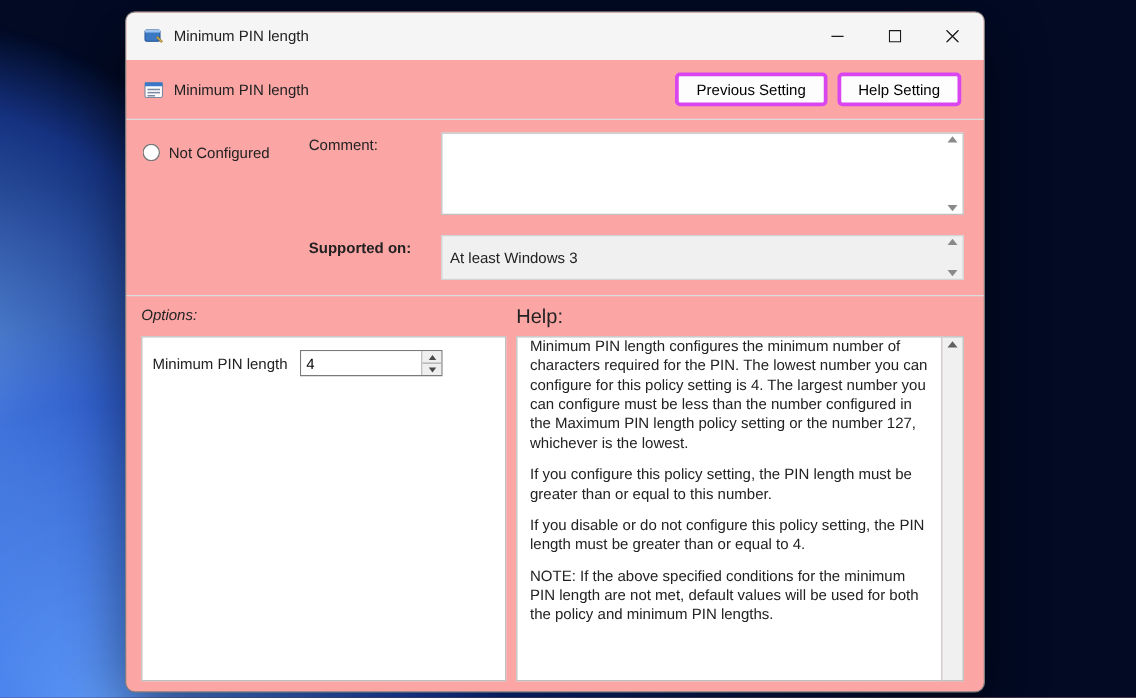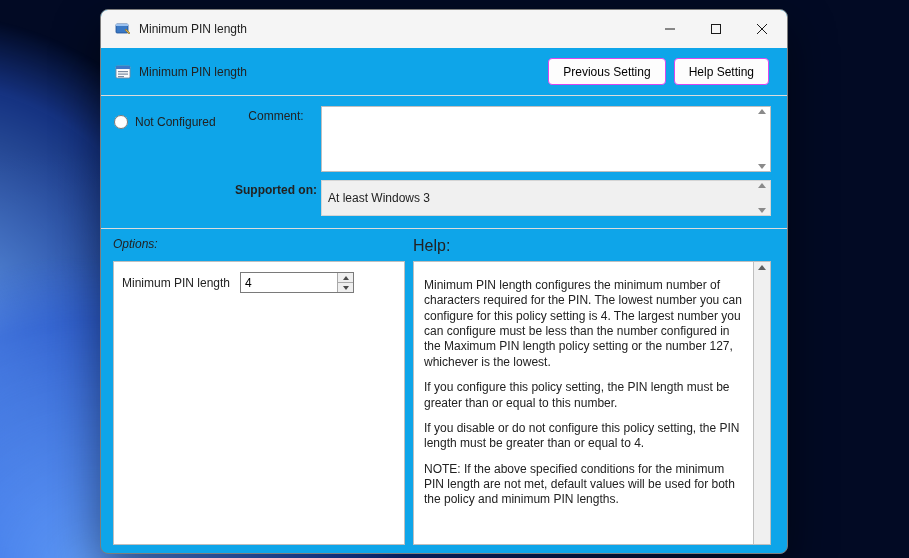--- a/index.html
+++ b/index.html
@@ -23,21 +23,21 @@
     background: radial-gradient(closest-side, rgba(120,180,255,0.85), rgba(40,90,220,0.5) 55%, rgba(0,0,0,0) 70%);
     filter: blur(2px);
   }
   .desktop-bg::before { width: 900px; height: 900px; left: -520px; top: -120px; }
   .desktop-bg::after  { width: 900px; height: 900px; left: -360px; top: 120px; opacity:.85; }
 
   .window {
     position: absolute;
     left: 100px; top: 9px;
     width: 688px; height: 545px;
-    background: #0ea5e9;
+    background: #fca5a5;
     border: 1px solid #7d7d7d;
     border-radius: 8px;
     box-shadow: 0 18px 48px rgba(0,0,0,0.45);
     display: flex; flex-direction: column;
     overflow: hidden;
   }
 
   
   .titlebar {
     height: 38px;
@@ -62,49 +62,50 @@
     padding: 10px 18px 10px 14px;
     border-bottom: 1px solid #dcdcdc;
     display: flex; align-items: center;
   }
   .policy-icon { width: 16px; height: 16px; margin-right: 8px; flex: none; }
   .policy-name { font-size: 12px; color: #222; }
   .nav-buttons { margin-left: auto; display: flex; gap: 8px; }
   .nav-btn {
     height: 27px;
     padding: 0 14px;
-    border: 1px solid #d946ef;
+    border: 3px solid #d946ef;
     border-radius: 4px;
     background: #fdfdfd;
     font: inherit;
     cursor: default;
   }
 
   
   .config-area {
     padding: 10px 16px 12px 12px;
     display: grid;
     grid-template-columns: 118px 90px 1fr;
     column-gap: 0;
     row-gap: 8px;
     border-bottom: 1px solid #dcdcdc;
+    gap: 16px;
   }
   .radios { grid-column: 1; grid-row: 1 / span 2; padding-top: 2px; }
   .radio-row {
     display: flex; align-items: center; gap: 7px;
     height: 28px;
     padding-left: 1px;
   }
   .radio-row input[type=radio] {
     width: 14px; height: 14px;
     accent-color: #0067c0;
   }
   .radio-row label { font-size: 12px; color: #222; cursor: default; }
 
-  .lbl { font-size: 12px; color: #222; padding-top: 3px; text-align: center; }
+  .lbl { font-size: 12px; color: #222; padding-top: 3px; }
   .comment-lbl { grid-column: 2; grid-row: 1; }
   .comment-box {
     grid-column: 3; grid-row: 1;
     position: relative;
     height: 66px;
     background: #fff;
     border: 1px solid #bfbfbf;
   }
   .supported-lbl { grid-column: 2; grid-row: 2; font-weight: bold; }
   .supported-box {
@@ -177,21 +178,21 @@
     display: flex; align-items: center; justify-content: center;
     background: #efefef;
   }
   .spinner .sbtn + .sbtn { border-top: 1px solid #a9a9a9; }
   .spinner .tri.up   { border-bottom: 4px solid #4a4a4a; border-left-width:3px; border-right-width:3px; }
   .spinner .tri.down { border-top: 4px solid #4a4a4a; border-left-width:3px; border-right-width:3px; }
 
   .help-wrap { flex: 1 1 auto; display: flex; min-width: 0; }
   .help-panel {
     flex: 1 1 auto;
-    padding: 16px 10px;
+    padding: 0 10px;
     font-size: 12px;
     line-height: 1.28;
     color: #222;
     overflow: hidden;
   }
   .help-panel p { margin-bottom: 10px; }
   .help-scroll {
     width: 17px; flex: none;
     background: #f0f0f0;
     border: 1px solid #bfbfbf;

